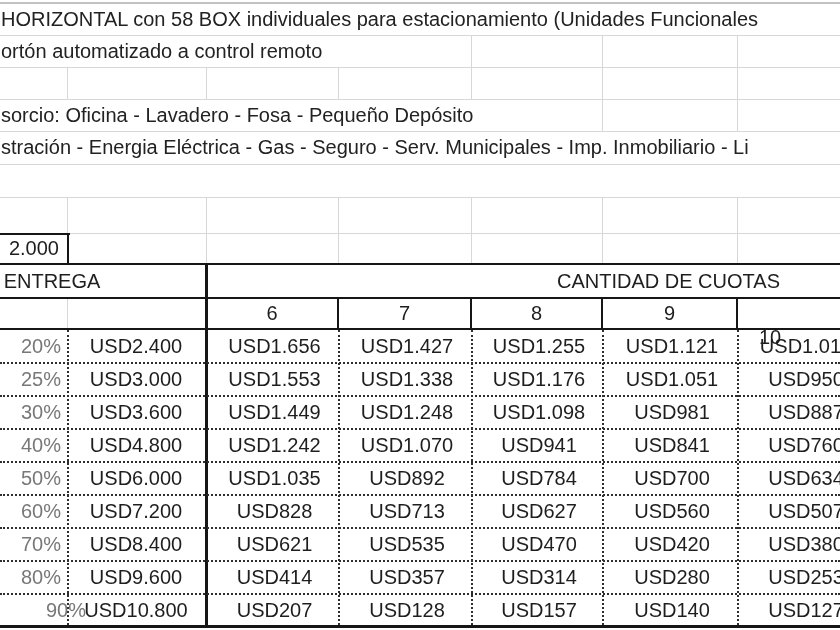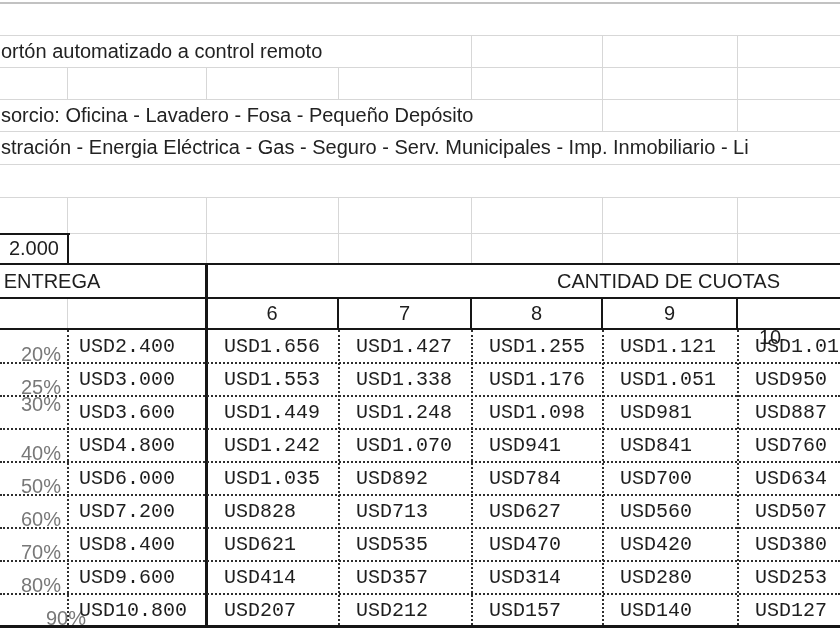--- a/index.html
+++ b/index.html
@@ -25,35 +25,36 @@
   .price-box-text{
     position:absolute;left:0;top:234px;width:68px;height:29px;line-height:29px;
     text-align:right;padding-right:9px;box-sizing:border-box;white-space:nowrap;
   }
   .hdr{position:absolute;height:46px;line-height:34px;white-space:nowrap;}
   .entrega-hdr{left:0;top:264px;width:104px;text-align:center;}
   .cuotas-hdr{left:557px;top:264px;}
   .colhdr{position:absolute;top:299px;height:29px;line-height:29px;text-align:center;}
   .pct-cell{
     position:absolute;left:0;width:66px;height:33px;line-height:33px;
-    text-align:right;padding-right:5px;box-sizing:border-box;color:#787878;margin-top:8px;
+    text-align:right;padding-right:5px;box-sizing:border-box;color:#787878;
   }
   .money-cell{
     position:absolute;height:33px;line-height:33px;
-    display:flex;justify-content:flex-start;align-items:center;
-    box-sizing:border-box;padding:0 13px 0 16px;white-space:nowrap;font-family:Liberation Mono, monospace;
+    display:flex;justify-content:center;align-items:center;
+    box-sizing:border-box;padding:0 13px 0 16px;white-space:nowrap;
   }
   .money-cell.entrega{padding:0 13px 0 10px;}
 </style>
 </head>
 <body>
 
 <div class="sheet">
   <div class="top-strip"></div>
 
+  <div class="note" style="top:3px">HORIZONTAL con 58 BOX individuales para estacionamiento (Unidades Funcionales</div>
   <div class="note" style="top:35px">ortón automatizado a control remoto</div>
   <div class="note" style="top:99px">sorcio: Oficina - Lavadero - Fosa - Pequeño Depósito</div>
   <div class="note" style="top:131px">stración - Energia Eléctrica - Gas - Seguro - Serv. Municipales - Imp. Inmobiliario - Li</div>
 
   <div id="lines">
       <div class="grid-h" style="left: 0px; top: 35px; width: 840px;"></div>
       <div class="grid-h" style="left: 0px; top: 67px; width: 840px;"></div>
       <div class="grid-h" style="left: 0px; top: 99px; width: 840px;"></div>
       <div class="grid-h" style="left: 0px; top: 131px; width: 840px;"></div>
       <div class="grid-h" style="left: 0px; top: 164px; width: 840px;"></div>
@@ -159,21 +160,21 @@
         <div class="money-cell" style="left: 604px; width: 133px; top: 363px;">
           <span>USD</span>
           <span>1.051</span>
         </div>
         <div class="money-cell" style="left: 739px; width: 131px; top: 363px;">
           <span>USD</span>
           <span>950</span>
         </div>
       </div>
       <div>
-        <div class="pct-cell" style="top: 380px;">30%</div>
+        <div class="pct-cell" style="top: 396px;">30%</div>
         <div class="money-cell entrega" style="left: 69px; width: 137px; top: 396px;">
           <span>USD</span>
           <span>3.600</span>
         </div>
         <div class="money-cell" style="left: 208px; width: 130px; top: 396px;">
           <span>USD</span>
           <span>1.449</span>
         </div>
         <div class="money-cell" style="left: 340px; width: 131px; top: 396px;">
           <span>USD</span>
@@ -332,21 +333,21 @@
         <div class="money-cell entrega" style="left: 69px; width: 137px; top: 594px;">
           <span>USD</span>
           <span>10.800</span>
         </div>
         <div class="money-cell" style="left: 208px; width: 130px; top: 594px;">
           <span>USD</span>
           <span>207</span>
         </div>
         <div class="money-cell" style="left: 340px; width: 131px; top: 594px;">
           <span>USD</span>
-          <span>212</span>
+          <span>128</span>
         </div>
         <div class="money-cell" style="left: 473px; width: 129px; top: 594px;">
           <span>USD</span>
           <span>157</span>
         </div>
         <div class="money-cell" style="left: 604px; width: 133px; top: 594px;">
           <span>USD</span>
           <span>140</span>
         </div>
         <div class="money-cell" style="left: 739px; width: 131px; top: 594px;">

